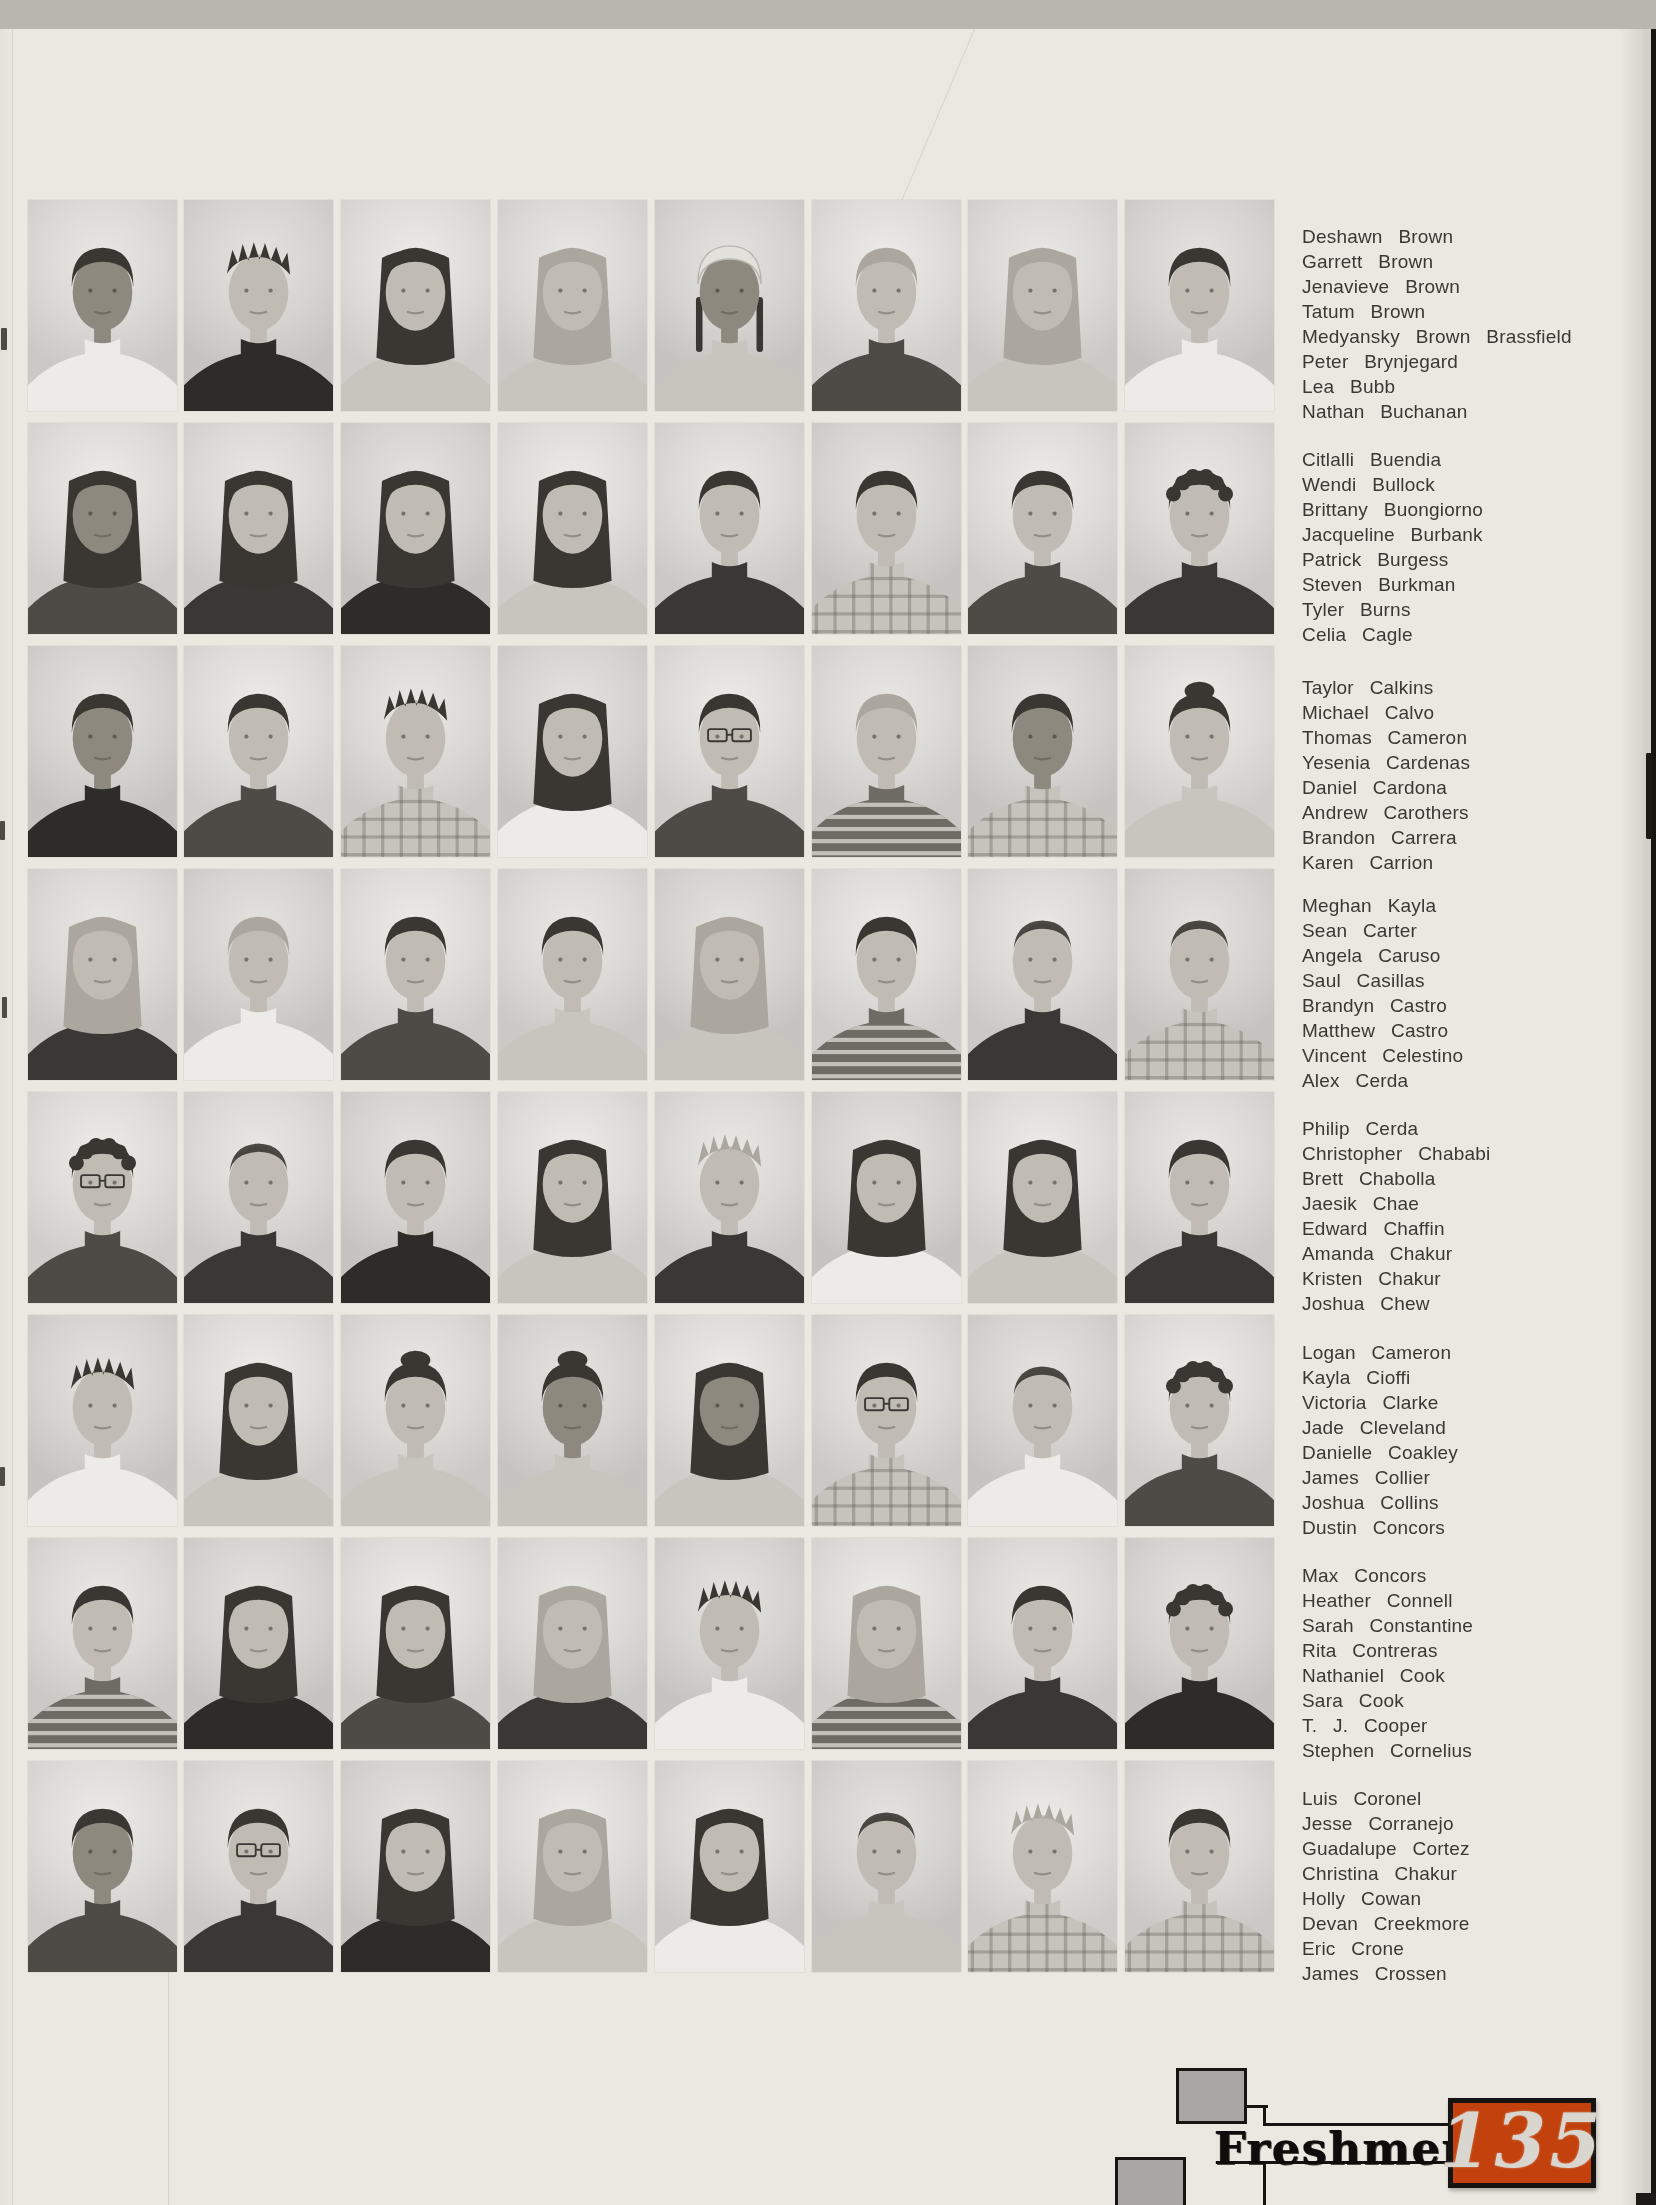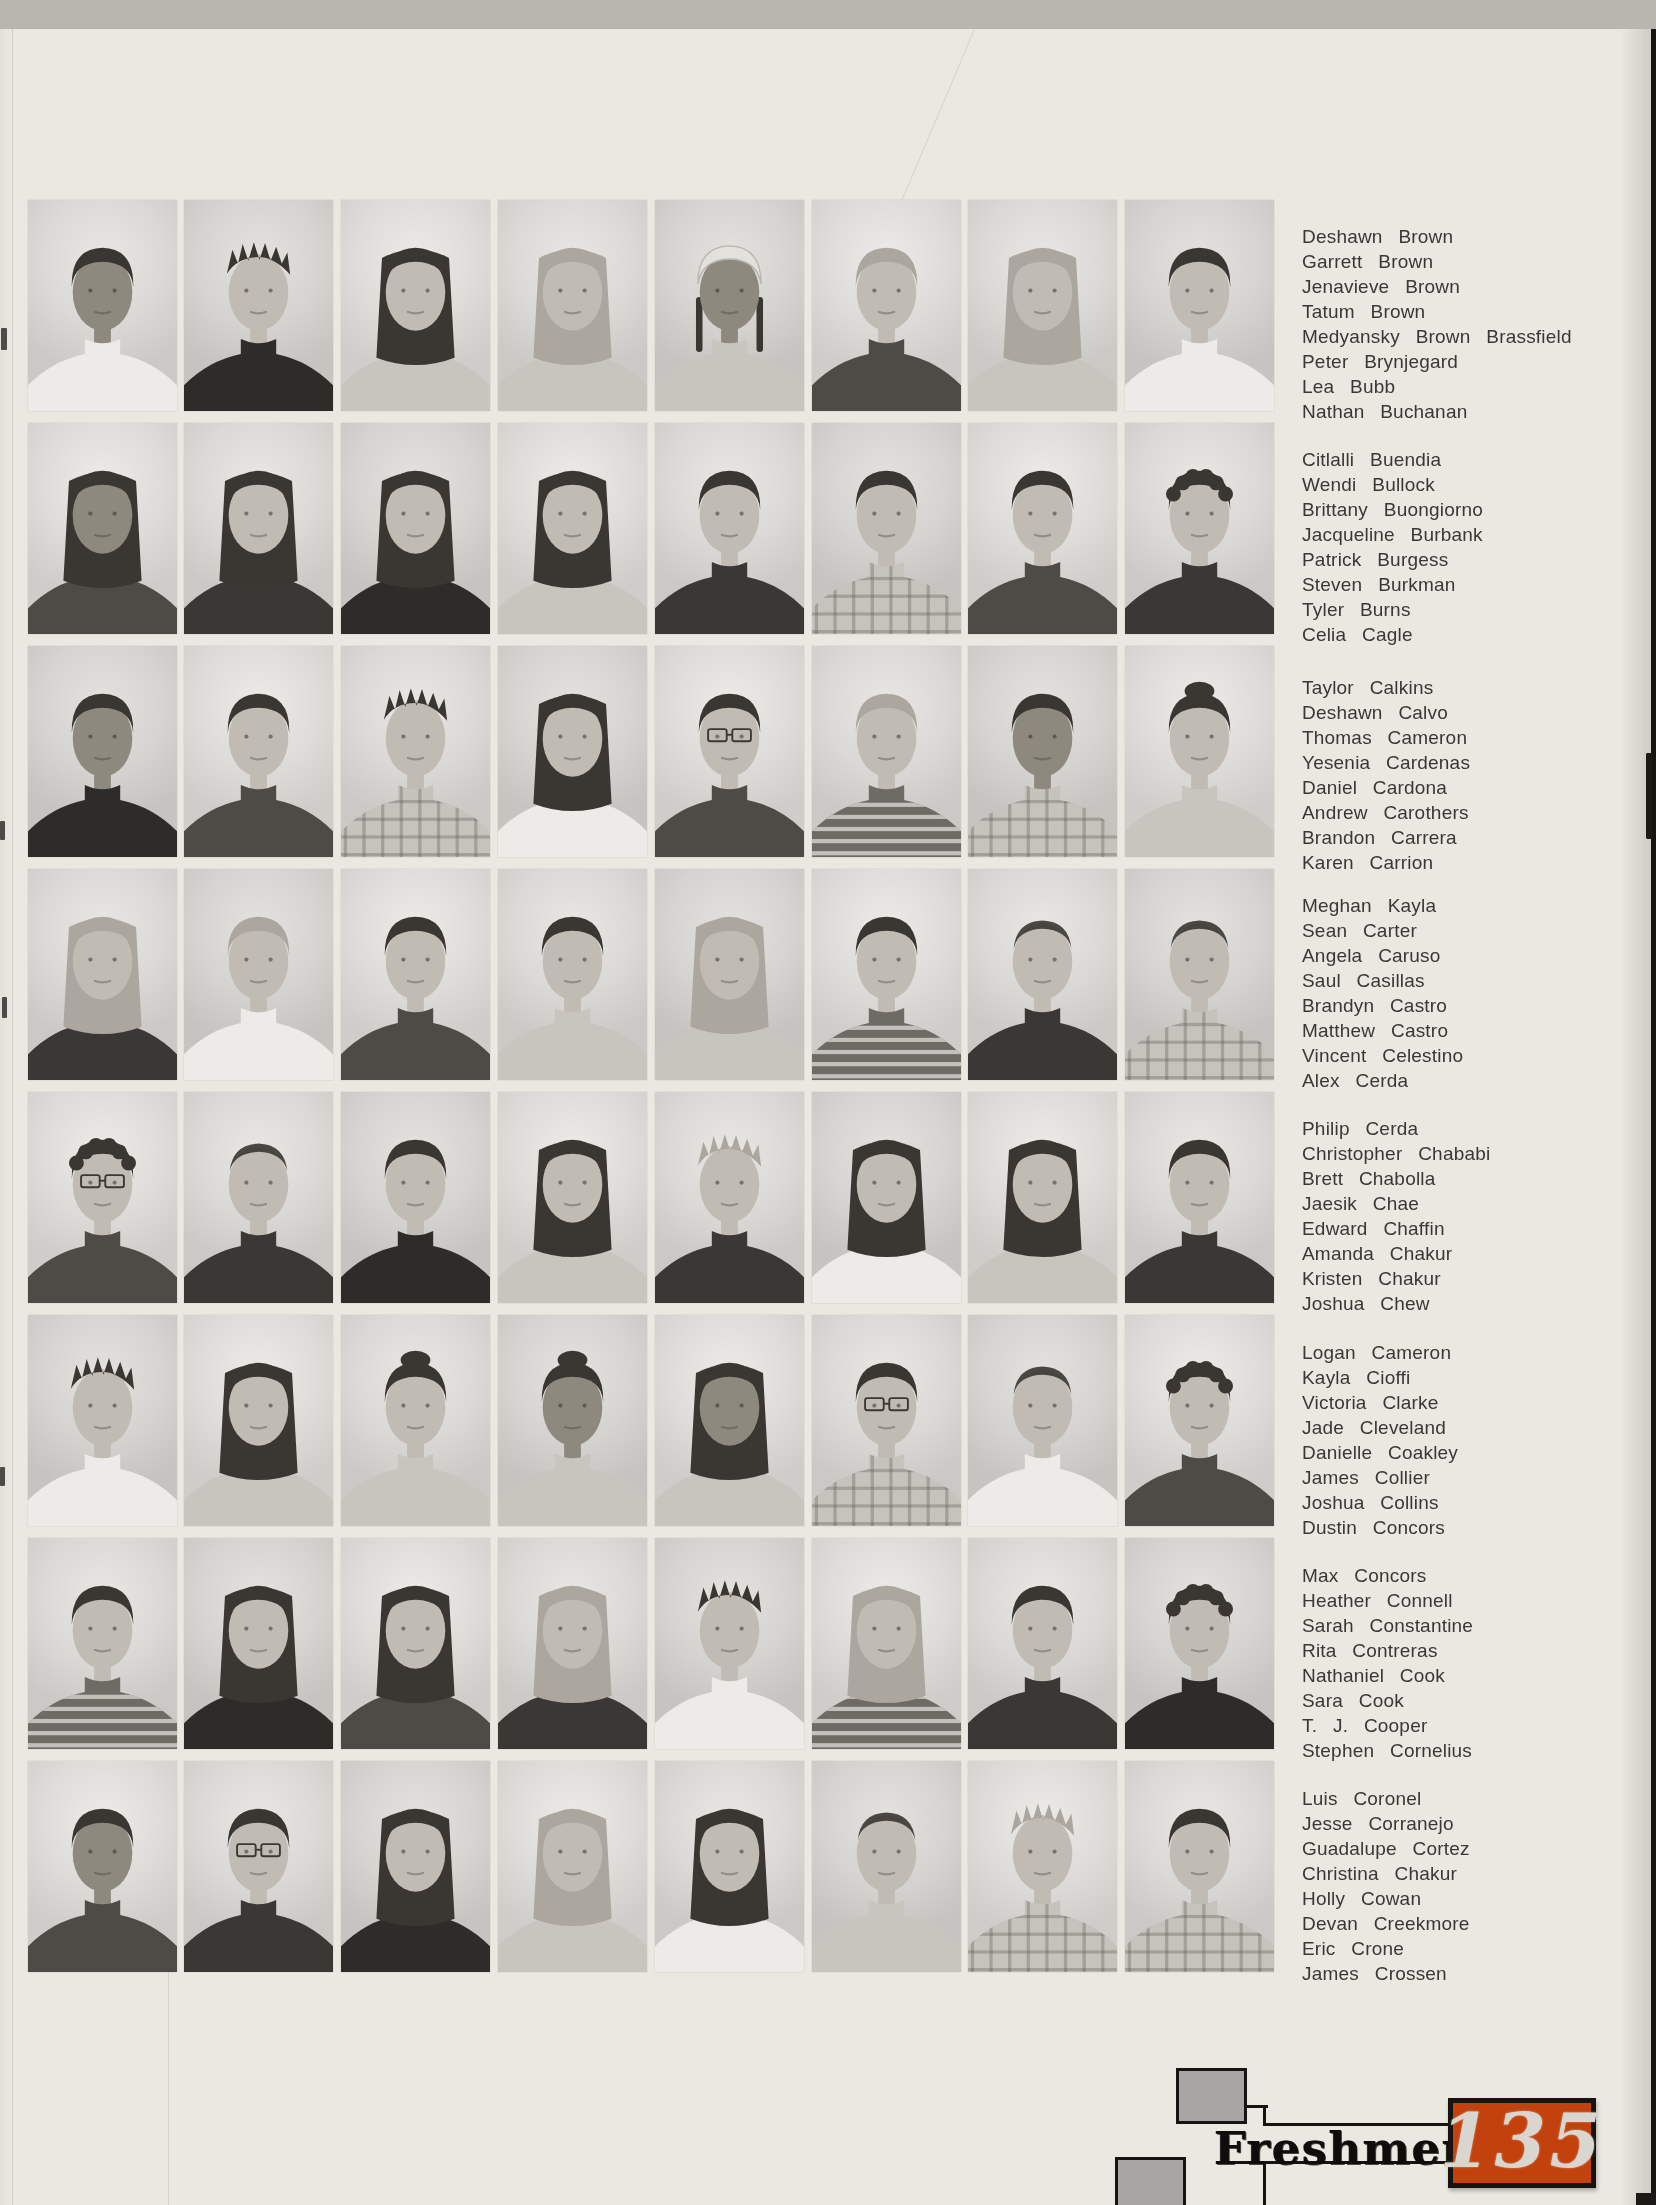--- a/index.html
+++ b/index.html
@@ -1344,21 +1344,21 @@
         <div class="name-line">Wendi Bullock</div>
         <div class="name-line">Brittany Buongiorno</div>
         <div class="name-line">Jacqueline Burbank</div>
         <div class="name-line">Patrick Burgess</div>
         <div class="name-line">Steven Burkman</div>
         <div class="name-line">Tyler Burns</div>
         <div class="name-line">Celia Cagle</div>
       </div>
       <div class="name-block" style="top: 646px;">
         <div class="name-line">Taylor Calkins</div>
-        <div class="name-line">Deshawn Calvo</div>
+        <div class="name-line">Michael Calvo</div>
         <div class="name-line">Thomas Cameron</div>
         <div class="name-line">Yesenia Cardenas</div>
         <div class="name-line">Daniel Cardona</div>
         <div class="name-line">Andrew Carothers</div>
         <div class="name-line">Brandon Carrera</div>
         <div class="name-line">Karen Carrion</div>
       </div>
       <div class="name-block" style="top: 864px;">
         <div class="name-line">Meghan Kayla</div>
         <div class="name-line">Sean Carter</div>

